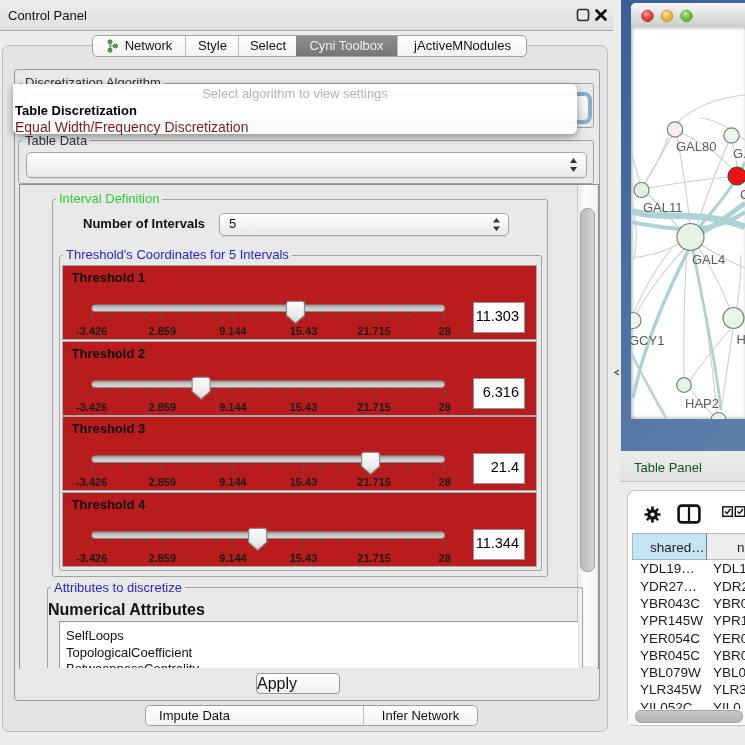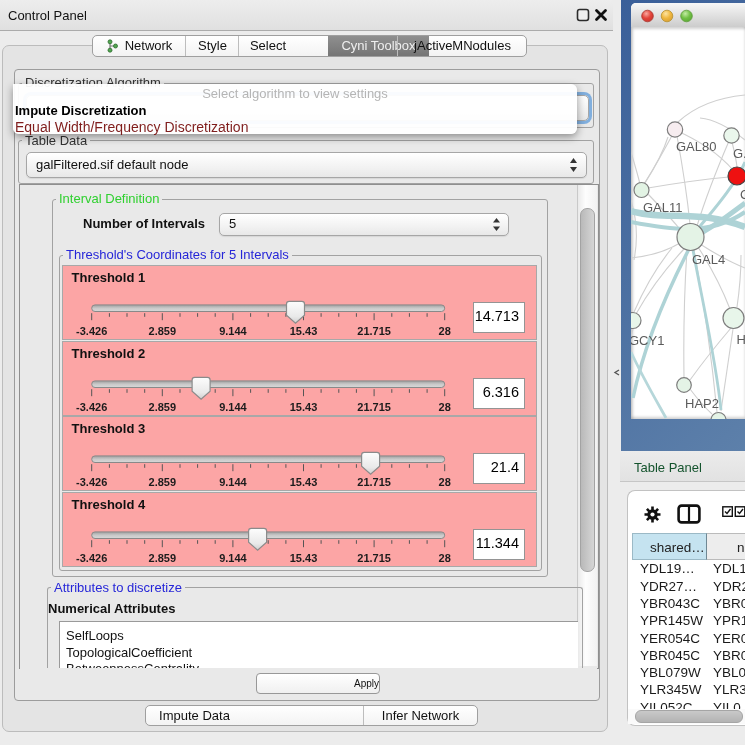--- a/index.html
+++ b/index.html
@@ -3,28 +3,28 @@
 <style>
  html,body{margin:0;padding:0;}
  body{width:745px;height:745px;position:relative;overflow:hidden;
    font-family:"Liberation Sans",sans-serif;background:#ececec;}
  .abs{position:absolute;}
  .gbox{position:absolute;border:1px solid #a2a2a2;border-radius:3px;}
  .gtitle{position:absolute;font-size:13px;line-height:14px;background:#e9e9e9;padding:0 3px;white-space:nowrap;}
  .combo{position:absolute;background:linear-gradient(#ffffff,#f2f2f2 60%,#e8e8e8);
    border:1px solid #a6a6a6;border-radius:5px;box-shadow:0 1px 1px rgba(0,0,0,0.08);}
  .combo .ctext{position:absolute;left:9px;top:3px;font-size:13px;color:#111;}
- .thpanel{position:absolute;border:1px solid #a8a8a8;background:#fca5a5;text-align:right;}
+ .thpanel{position:absolute;border:1px solid #a8a8a8;background:#b91c1c;text-align:right;}
  .valbox{position:absolute;left:410px;top:36px;width:50.5px;height:29px;background:#fff;
    border:1px solid #949494;}
  .valbox span{position:absolute;right:5px;top:5px;font-size:14.5px;color:#000;}
  .trow{position:absolute;font-size:13.5px;color:#1a1a1a;white-space:nowrap;}
  .seg{position:absolute;top:0;height:100%;display:flex;align-items:center;justify-content:center;
    font-size:13px;color:#111;}
- .segsel{background:linear-gradient(#8f8f8f,#757575);color:#efefef;margin-left:32px;}
+ .segsel{background:linear-gradient(#8f8f8f,#757575);color:#efefef;}
 </style></head>
 <body>
 
 <div class="abs" style="left:0;top:0;width:613px;height:30px;background:linear-gradient(#ededed,#e0e0e0);border-bottom:1px solid #ababab;"></div>
 <div class="abs" style="left:8px;top:8px;font-size:13px;color:#111;">Control Panel</div>
 
 <svg class="abs" style="left:576px;top:8px" width="32" height="15" viewBox="0 0 32 15">
  <rect x="1.5" y="1.5" width="11" height="11" rx="2.2" fill="#ededed" stroke="#2b2b2b" stroke-width="1.6"></rect>
  <path d="M20.5 2.5 L29.5 11.5 M29.5 2.5 L20.5 11.5" stroke="#111" stroke-width="2.8" stroke-linecap="round"></path>
 </svg>
@@ -47,21 +47,20 @@
 
 <div class="abs" style="left:14px;top:69px;width:584px;height:630px;background:#e9e9e9;border:1px solid #9c9c9c;border-radius:4px;"></div>
 
 <div class="gbox" style="left:18px;top:83px;width:574px;height:43px;"></div>
 <div class="gtitle" style="left:22px;top:76px;color:#333;">Discretization Algorithm</div>
 <div class="combo" style="left:26px;top:95px;width:561px;height:24px;box-shadow:0 0 0 3px rgba(110,165,220,0.85);"></div>
 
 <div class="gbox" style="left:18px;top:140px;width:574px;height:42px;"></div>
 <div class="gtitle" style="left:22px;top:133.5px;color:#333;">Table Data</div>
 <div class="combo" style="left:26px;top:151.5px;width:559px;height:24px;">
-  <div class="ctext" style="top:4px;">galFiltered.sif default node</div>
   <svg style="position:absolute;right:8px;top:4px" width="9" height="16" viewBox="0 0 9 16">
    <path d="M4.5 1 L8 6 H1 Z" fill="#333"></path>
       <path d="M4.5 15 L1 10 H8 Z" fill="#333"></path>
   </svg>
 </div>
 
 <div class="abs" style="left:19px;top:184px;width:578px;height:483px;background:#e9e9e9;border:1px solid #8f8f8f;"></div>
 
 <div class="abs" style="left:577px;top:185px;width:19px;height:481px;background:linear-gradient(90deg,#eaeaea,#fdfdfd 40%,#f2f2f2);border-left:1px solid #c9c9c9;"></div>
 <div class="abs" style="left:580px;top:208px;width:13px;height:362px;background:linear-gradient(90deg,#b9b9b9,#d6d6d6);border:1px solid #a3a3a3;border-radius:7px;"></div>
@@ -101,21 +100,21 @@
    <path d="M28.7 47.2 v7.0 M99.3 47.2 v7.0 M169.9 47.2 v7.0 M240.5 47.2 v7.0 M311.1 47.2 v7.0 M381.7 47.2 v7.0 " stroke="#555" stroke-width="1"></path>
    <text x="28.7" y="68.5" text-anchor="middle" font-size="11" font-weight="bold" fill="#1c1c1c">-3.426</text>
       <text x="99.3" y="68.5" text-anchor="middle" font-size="11" font-weight="bold" fill="#1c1c1c">2.859</text>
       <text x="169.9" y="68.5" text-anchor="middle" font-size="11" font-weight="bold" fill="#1c1c1c">9.144</text>
       <text x="240.5" y="68.5" text-anchor="middle" font-size="11" font-weight="bold" fill="#1c1c1c">15.43</text>
       <text x="311.1" y="68.5" text-anchor="middle" font-size="11" font-weight="bold" fill="#1c1c1c">21.715</text>
       <text x="381.7" y="68.5" text-anchor="middle" font-size="11" font-weight="bold" fill="#1c1c1c">28</text>
    <path d="M223.5 38.0 q0,-2.7 2.7,-2.7 h12.6 q2.7,0 2.7,2.7 v11.3 l-9,7.8 l-9,-7.8 z" fill="url(#thm0)" stroke="#8b8b8b" stroke-width="1.2"></path>
   </svg>
   <div class="valbox">
-      <span>14.713</span>
+      <span>11.303</span>
     </div>
  </div>
  <div class="thpanel" style="left:61.5px;top:340.8px;width:473.0px;height:73px;">
   <svg width="473" height="73" viewBox="0 0 473 73" style="position:absolute;left:0;top:0">
    <defs>
     <linearGradient id="trk1" x1="0" y1="0" x2="0" y2="1">
      <stop offset="0" stop-color="#9e9e9e"></stop>
           <stop offset="0.5" stop-color="#c9c9c9"></stop>
           <stop offset="1" stop-color="#d8d8d8"></stop>
     </linearGradient>
@@ -197,31 +196,31 @@
       <text x="381.7" y="68.5" text-anchor="middle" font-size="11" font-weight="bold" fill="#1c1c1c">28</text>
    <path d="M185.6 38.0 q0,-2.7 2.7,-2.7 h12.6 q2.7,0 2.7,2.7 v11.3 l-9,7.8 l-9,-7.8 z" fill="url(#thm3)" stroke="#8b8b8b" stroke-width="1.2"></path>
   </svg>
   <div class="valbox">
       <span>11.344</span>
     </div>
  </div>
 
 <div class="gbox" style="left:47px;top:587px;width:534px;height:90px;border-bottom:none;"></div>
 <div class="gtitle" style="left:51px;top:580.5px;color:#2626d8;">Attributes to discretize</div>
-<div class="abs" style="left:48px;top:601px;font-size:13px;font-weight:bold;color:#111;">Numerical Attributes</div>
+<div class="abs" style="left:48px;top:601px;font-size:16px;font-weight:bold;color:#111;">Numerical Attributes</div>
 
 <div class="abs" style="left:59px;top:621px;width:518px;height:45.5px;background:#fff;border:1px solid #9a9a9a;border-right:none;overflow:hidden;">
  <div style="position:absolute;left:6px;top:6px;font-size:13px;color:#111;">SelfLoops</div>
  <div style="position:absolute;left:6px;top:22.5px;font-size:13px;color:#111;">TopologicalCoefficient</div>
  <div style="position:absolute;left:6px;top:39px;font-size:13px;color:#111;">BetweennessCentrality</div>
 </div>
 
 <div class="abs" style="left:20px;top:667.5px;width:577px;height:31px;background:#e9e9e9;"></div>
 
-<div class="abs" style="left:256px;top:672.5px;width:82px;height:19px;background:linear-gradient(#ffffff,#f0f0f0);border:1px solid #989898;border-radius:4px;text-align:right;font-size:10px;line-height:19px;color:#111;padding-left:40px;">Apply</div>
+<div class="abs" style="left:256px;top:672.5px;width:82px;height:19px;background:linear-gradient(#ffffff,#f0f0f0);border:1px solid #989898;border-radius:4px;text-align:left;font-size:16px;line-height:19px;color:#111;">Apply</div>
 
 <div class="abs" style="left:144.5px;top:704.5px;width:331px;height:19px;background:linear-gradient(#ffffff,#f3f3f3);border:1px solid #9f9f9f;border-radius:5px;overflow:hidden;">
   <div class="seg" style="left:0;width:98px;">Impute Data</div>
   <div class="seg" style="left:217px;width:114px;border-left:1px solid #bdbdbd;">Infer Network</div>
 </div>
 
 <svg class="abs" style="left:612px;top:368px" width="9" height="9" viewBox="0 0 9 9">
  <path d="M7 7 L3 4.5 L7 2" stroke="#555" stroke-width="1.4" fill="none"></path>
 </svg>
 
@@ -364,14 +363,14 @@
 <div class="trow" style="top:682.4px;left:640px;">YLR345W</div>
 <div class="trow" style="top:682.4px;left:713px;">YLR3</div>
 <div class="trow" style="top:699.7px;left:640px;">YIL052C</div>
 <div class="trow" style="top:699.7px;left:713px;">YIL0</div>
 
 <div class="abs" style="left:628px;top:708.5px;width:117px;height:15px;background:#fafafa;"></div>
 <div class="abs" style="left:635px;top:710px;width:106px;height:11px;background:linear-gradient(#c9c9c9,#b3b3b3);border:1px solid #a5a5a5;border-radius:6px;"></div>
 
 <div class="abs" style="left:13px;top:84px;width:564px;height:50px;background:rgba(255,255,255,0.95);border-radius:0 6px 6px 6px;box-shadow:0 3px 9px rgba(0,0,0,0.4);"></div>
 <div class="abs" style="left:13px;top:86px;width:564px;text-align:center;font-size:13px;color:#b5b5b5;">Select algorithm to view settings</div>
-<div class="abs" style="left:15px;top:102.5px;font-size:13px;font-weight:bold;color:#000;">Impute Discretization</div>
+<div class="abs" style="left:15px;top:102.5px;font-size:13px;font-weight:bold;color:#000;">Table Discretization</div>
 <div class="abs" style="left:15px;top:119px;font-size:14px;color:#7f1d1d;">Equal Width/Frequency Discretization</div>
 
 </body></html>

